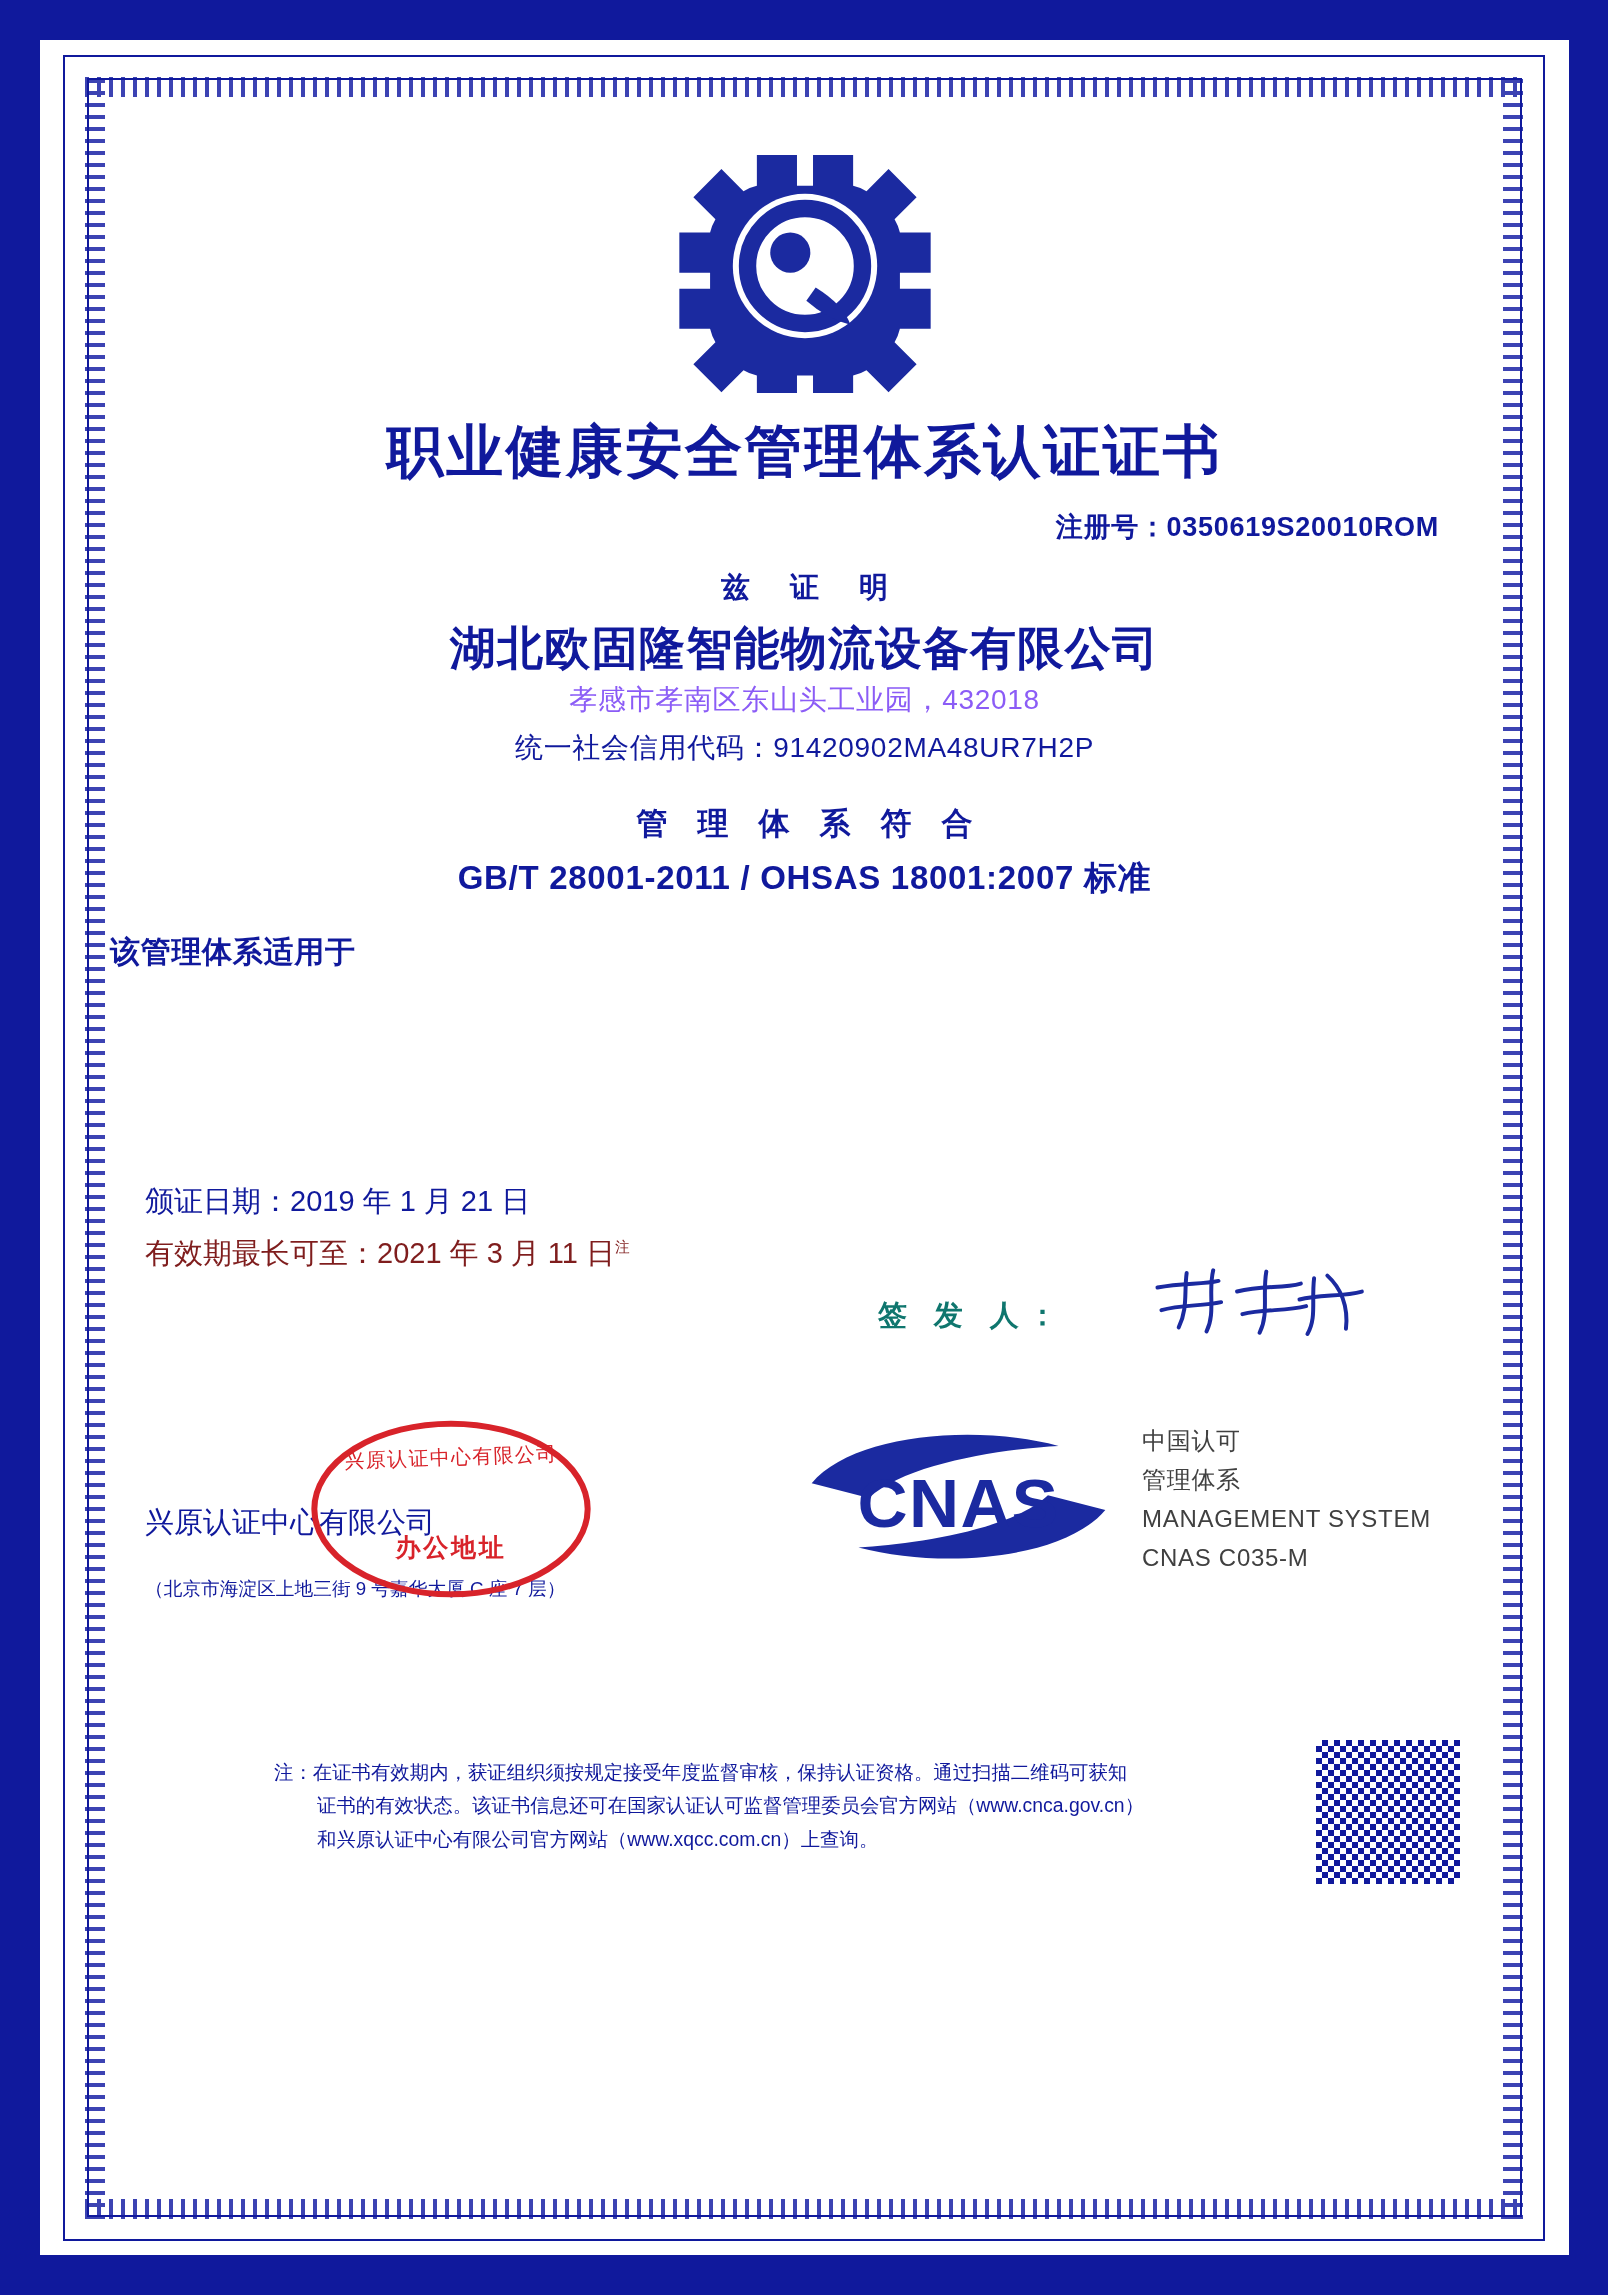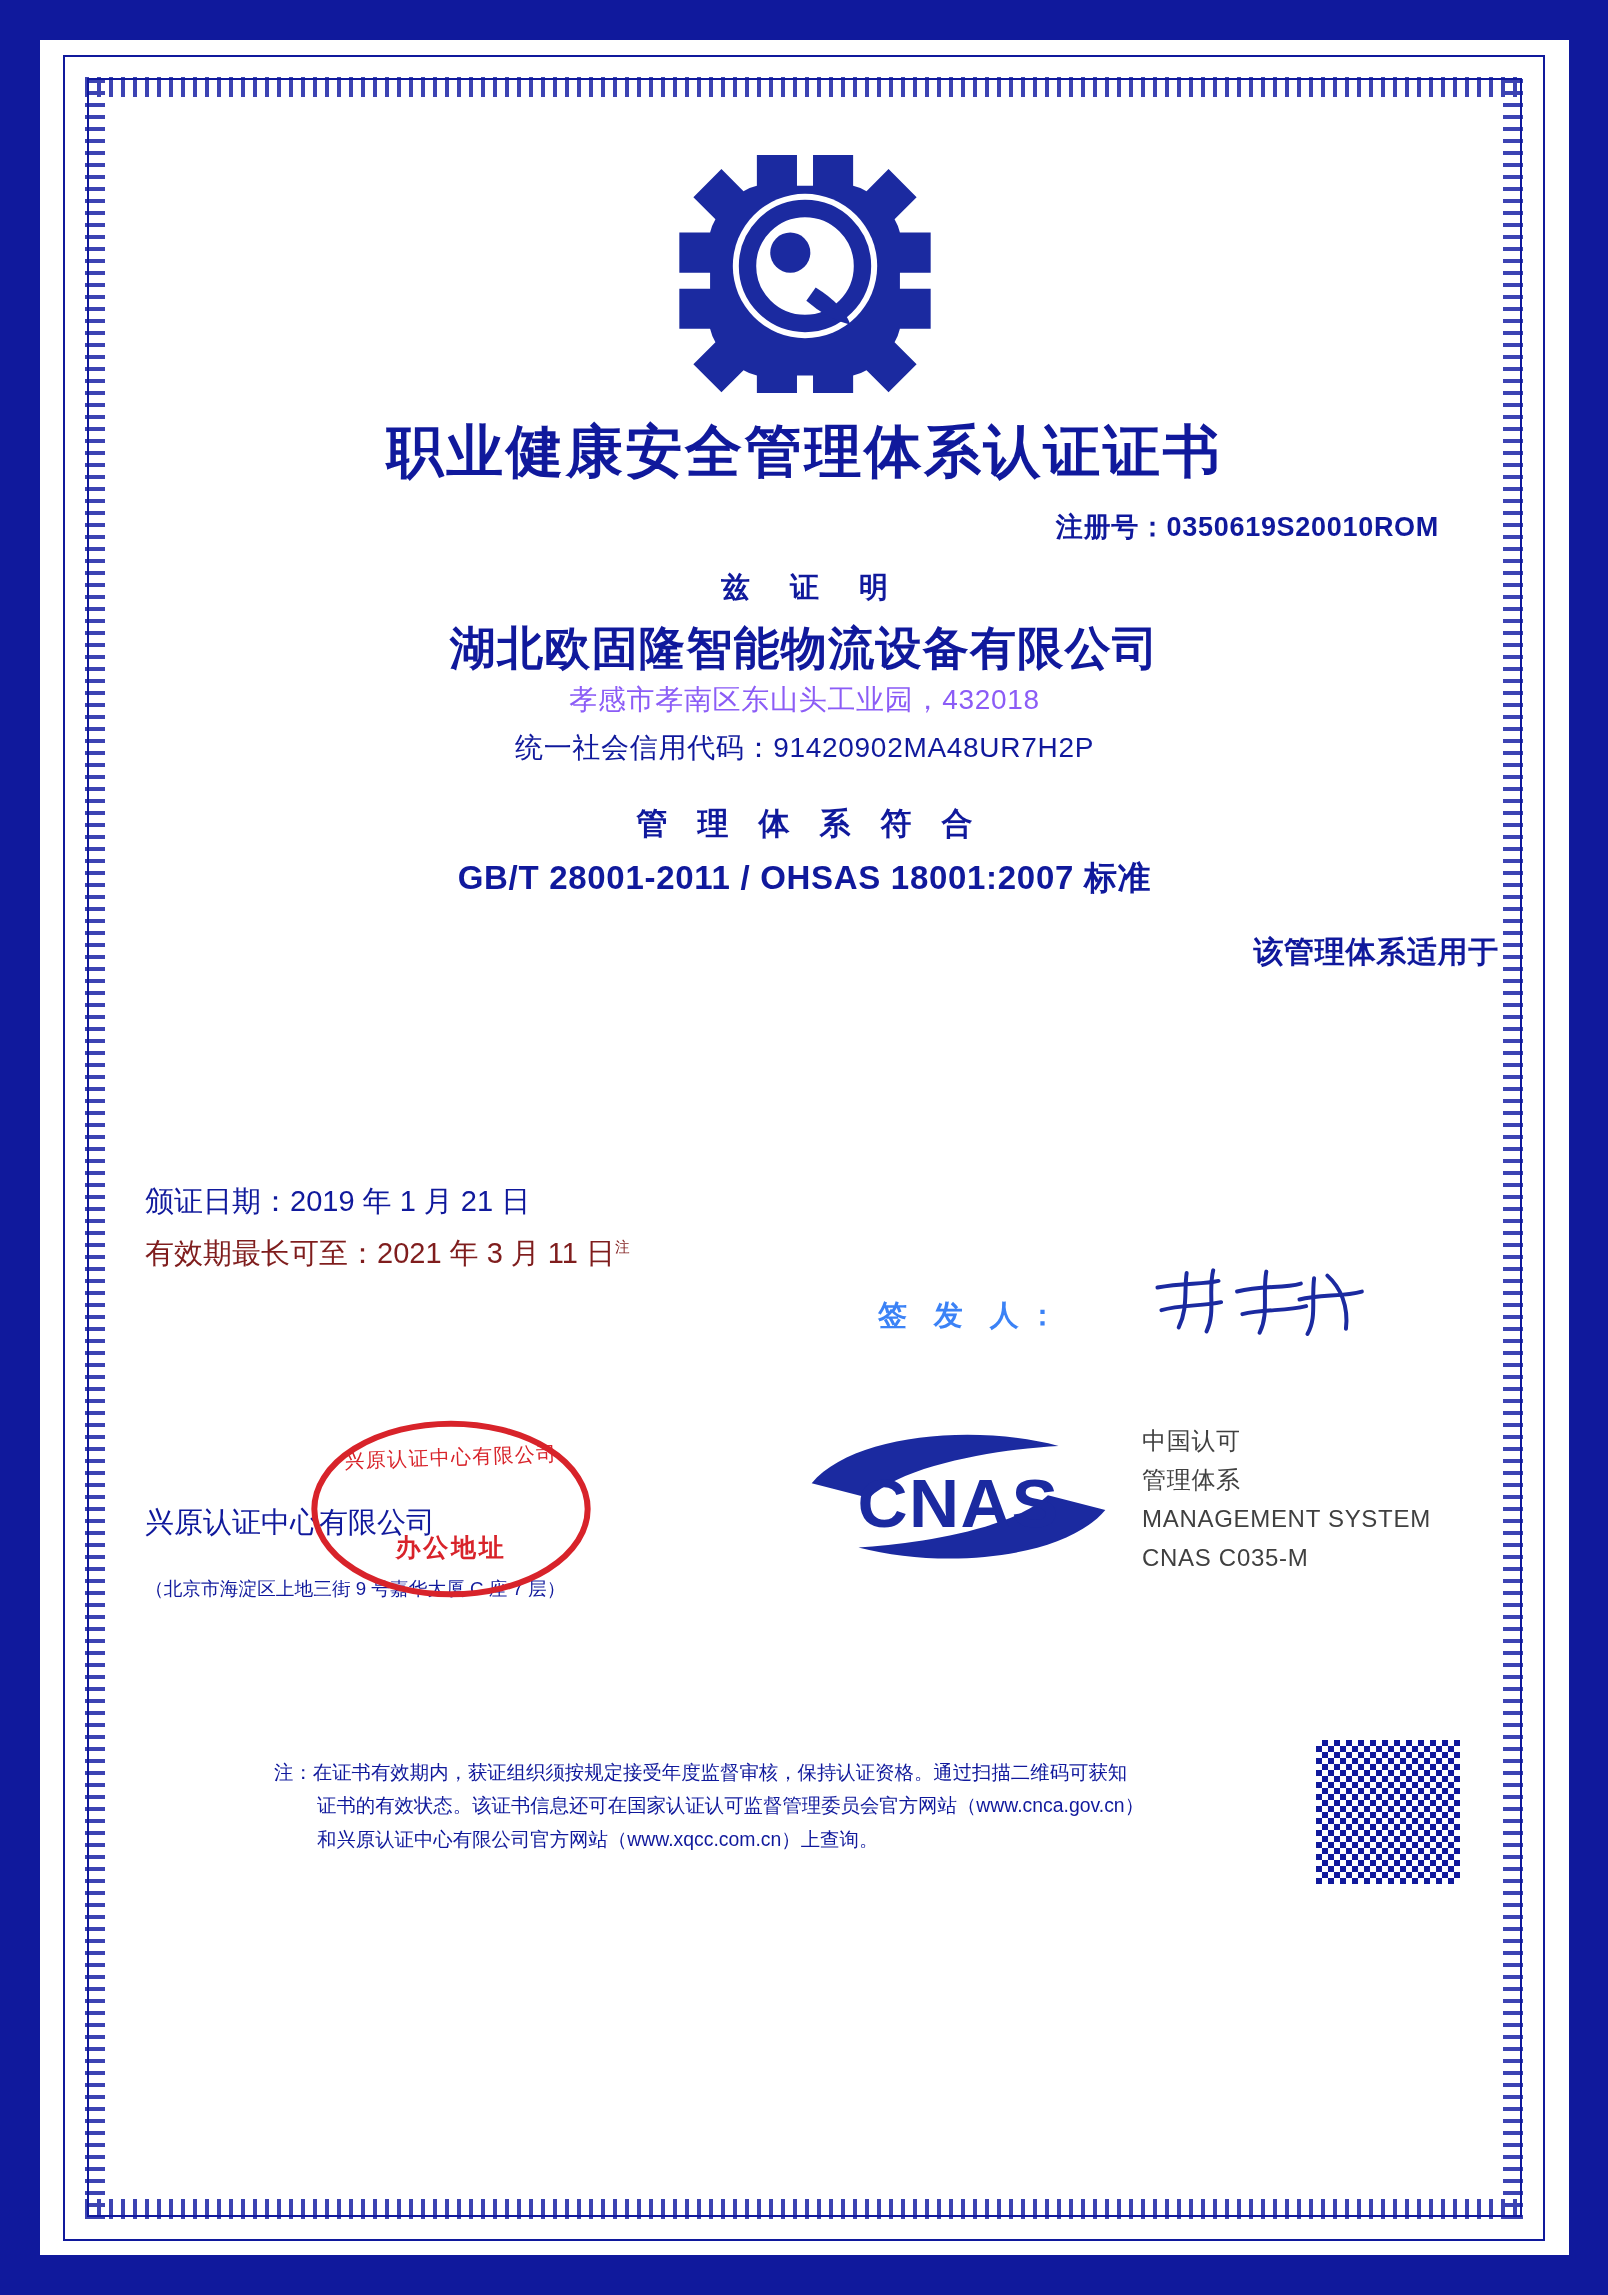--- a/index.html
+++ b/index.html
@@ -152,21 +152,21 @@
     text-align: center;
     font-size: 33px;
     font-weight: bold;
     color: #10199c;
     letter-spacing: 0.7px;
   }
   .scope-label {
     position: absolute;
     top: 832px;
     width: 100%;
-    text-align: right;
+    text-align: left;
     font-size: 30px;
     font-weight: bold;
     color: #10199c;
     letter-spacing: 0.7px;
   }
   .scope-body {
     position: absolute;
     top: 882px;
     left: 35px;
     width: 1326px;
@@ -196,21 +196,21 @@
   }
   .expiry-date sup {
     font-size: 14.7px;
   }
   .issuer-label {
     position: absolute;
     top: 1196px;
     left: 768px;
     font-size: 29px;
     font-weight: bold;
-    color: #3b82f6;
+    color: #0f766e;
     letter-spacing: 9.4px;
   }
   .signature {
     position: absolute;
     top: 1165px;
     left: 1039px;
     width: 220px;
     height: 73px;
   }
   

